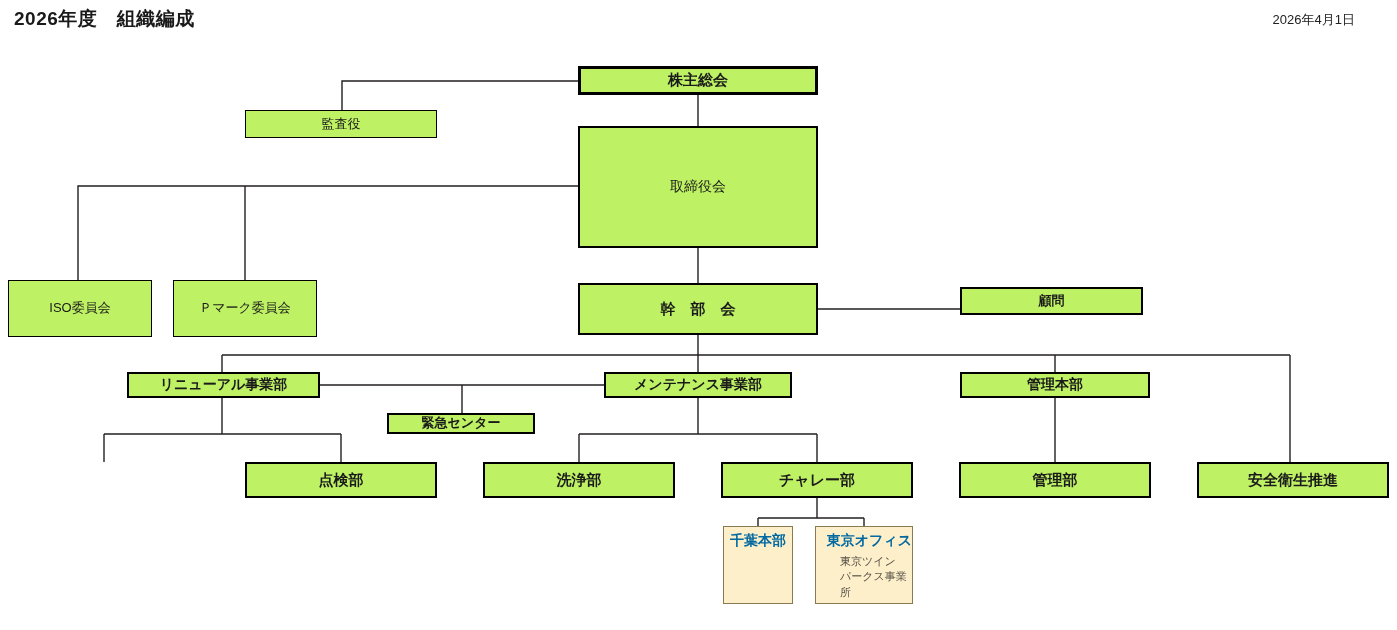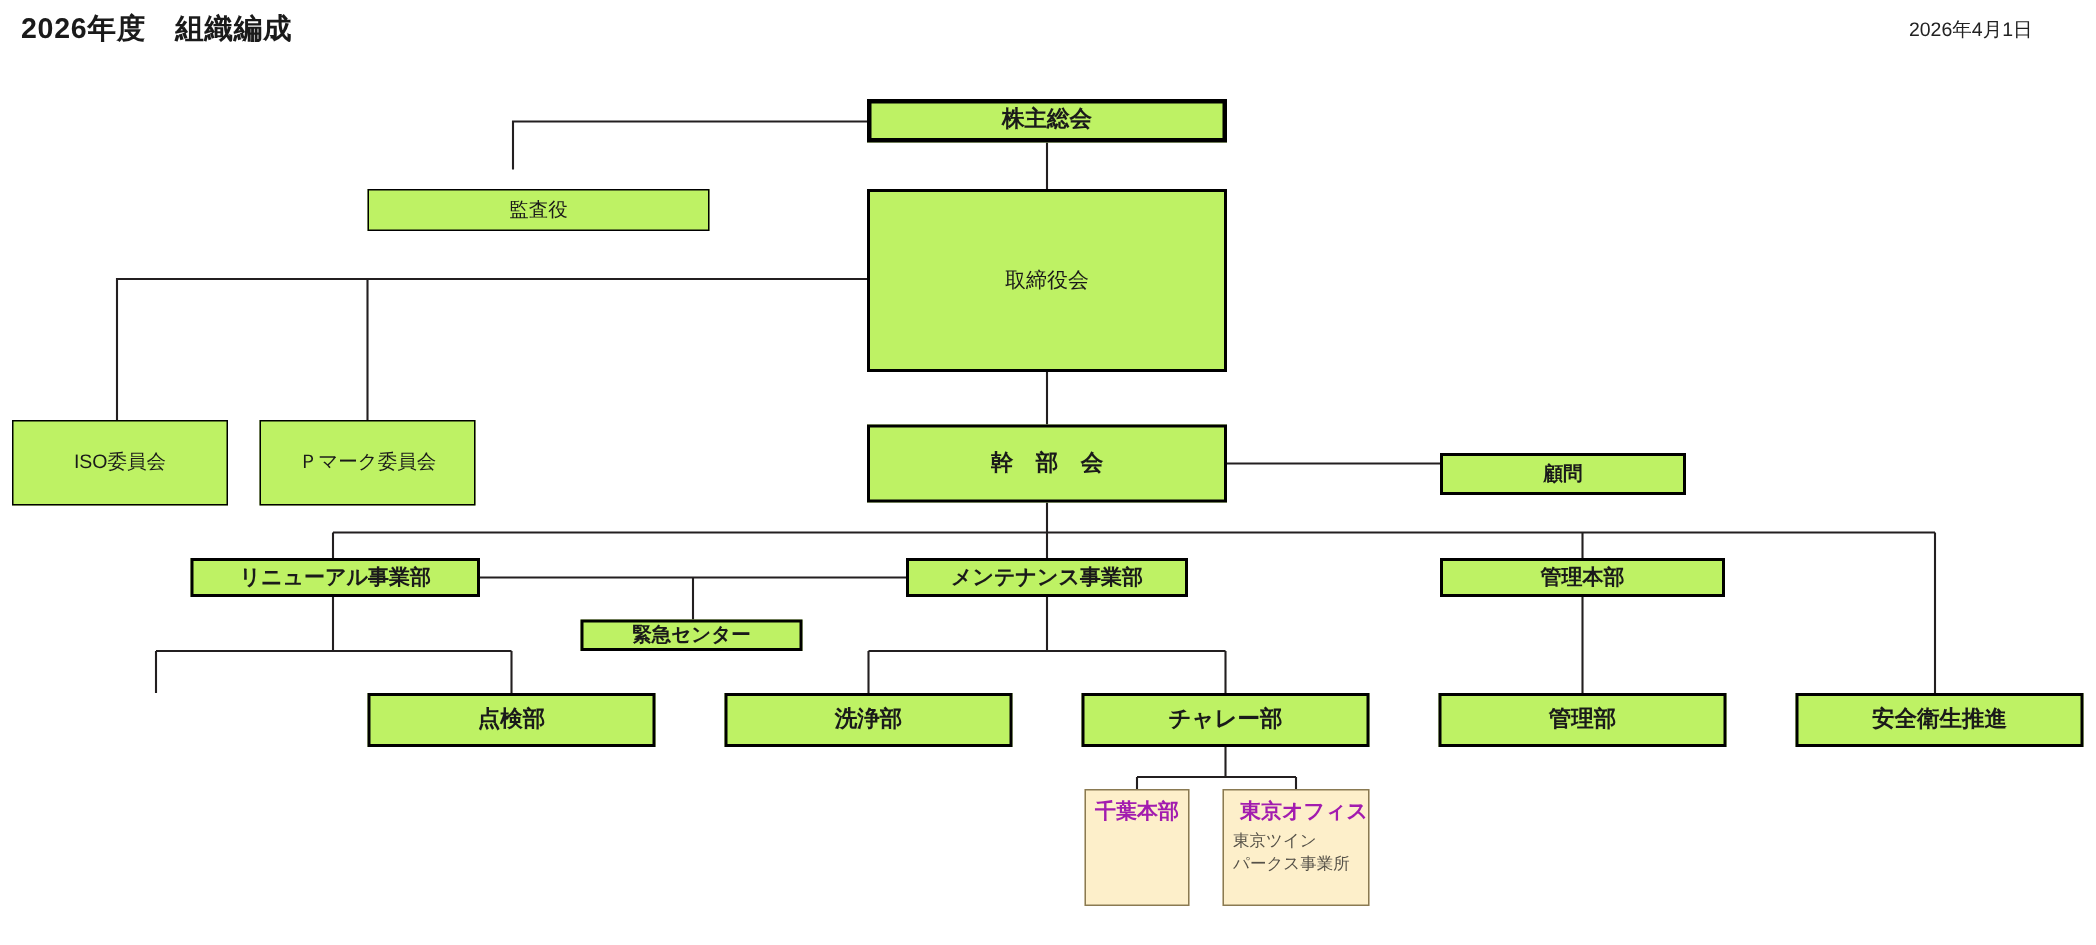--- a/index.html
+++ b/index.html
@@ -90,31 +90,31 @@
   
   .office {
     background: #fdefca;
     border: 1.6px solid #8a7a52;
     justify-content: flex-start;
     padding-top: 5px;
   }
   .office .label {
     font-size: 14px;
     font-weight: bold;
-    color: #a21caf;
+    color: #0369a1;
   }
   .office .sub {
     font-size: 11px;
     font-weight: normal;
     color: #555148;
     margin-top: 4px;
     line-height: 1.45;
     text-align: left;
     width: 100%;
-    padding-left: 6px;
+    padding-left: 24px;
     box-sizing: border-box;
     white-space: pre-line;
   }
 </style>
 </head>
 <body>
 
 <div id="chart-root">
 
   <div class="page-title">2026年度　組織編成</div>
@@ -159,41 +159,41 @@
     <line x1="817" y1="498" x2="817" y2="518"></line>
     <path d="M 758 518 L 864 518"></path>
     <line x1="758" y1="518" x2="758" y2="526"></line>
     <line x1="864" y1="518" x2="864" y2="526"></line>
   </svg>
 
   <div class="node w-bold fs-15" style="left:578px; top:66px; width:240px; height:29px; border-width:3px;">
     <span class="label">株主総会</span>
   </div>
 
-  <div class="node w-normal fs-13 thin" style="left:245px; top:126px; width:228px; height:28px;text-align:center;">
+  <div class="node w-normal fs-13 thin" style="left:245px; top:110px; width:192px; height:28px;text-align:center;">
     <span class="label">監査役</span>
   </div>
 
   <div class="node w-normal fs-14" style="left:578px; top:126px; width:240px; height:122px;">
     <span class="label">取締役会</span>
   </div>
 
   <div class="node w-bold fs-15" style="left:578px; top:283px; width:240px; height:52px;">
     <span class="label">幹　部　会</span>
   </div>
 
   <div class="node w-normal fs-13 thin" style="left:8px; top:280px; width:144px; height:57px;">
     <span class="label">ISO委員会</span>
   </div>
 
   <div class="node w-normal fs-13 thin" style="left:173px; top:280px; width:144px; height:57px;">
     <span class="label">Ｐマーク委員会</span>
   </div>
 
-  <div class="node w-bold fs-13" style="left:960px; top:302px; width:164px; height:28px;">
+  <div class="node w-bold fs-13" style="left:960px; top:287px; width:183px; height:28px;">
     <span class="label">顧問</span>
   </div>
 
   <div class="node w-bold fs-14" style="left:127px; top:372px; width:193px; height:26px;">
     <span class="label">リニューアル事業部</span>
   </div>
 
   <div class="node w-bold fs-14" style="left:604px; top:372px; width:188px; height:26px;">
     <span class="label">メンテナンス事業部</span>
   </div>

